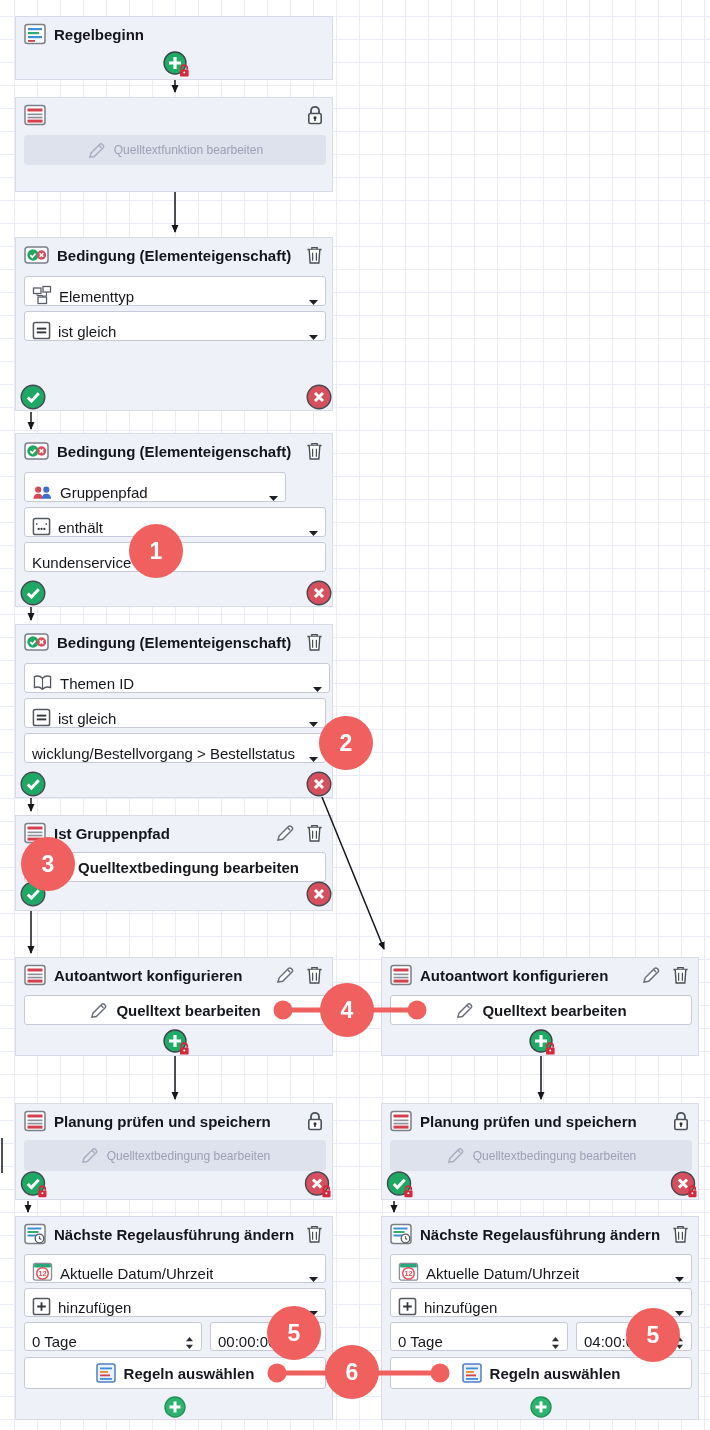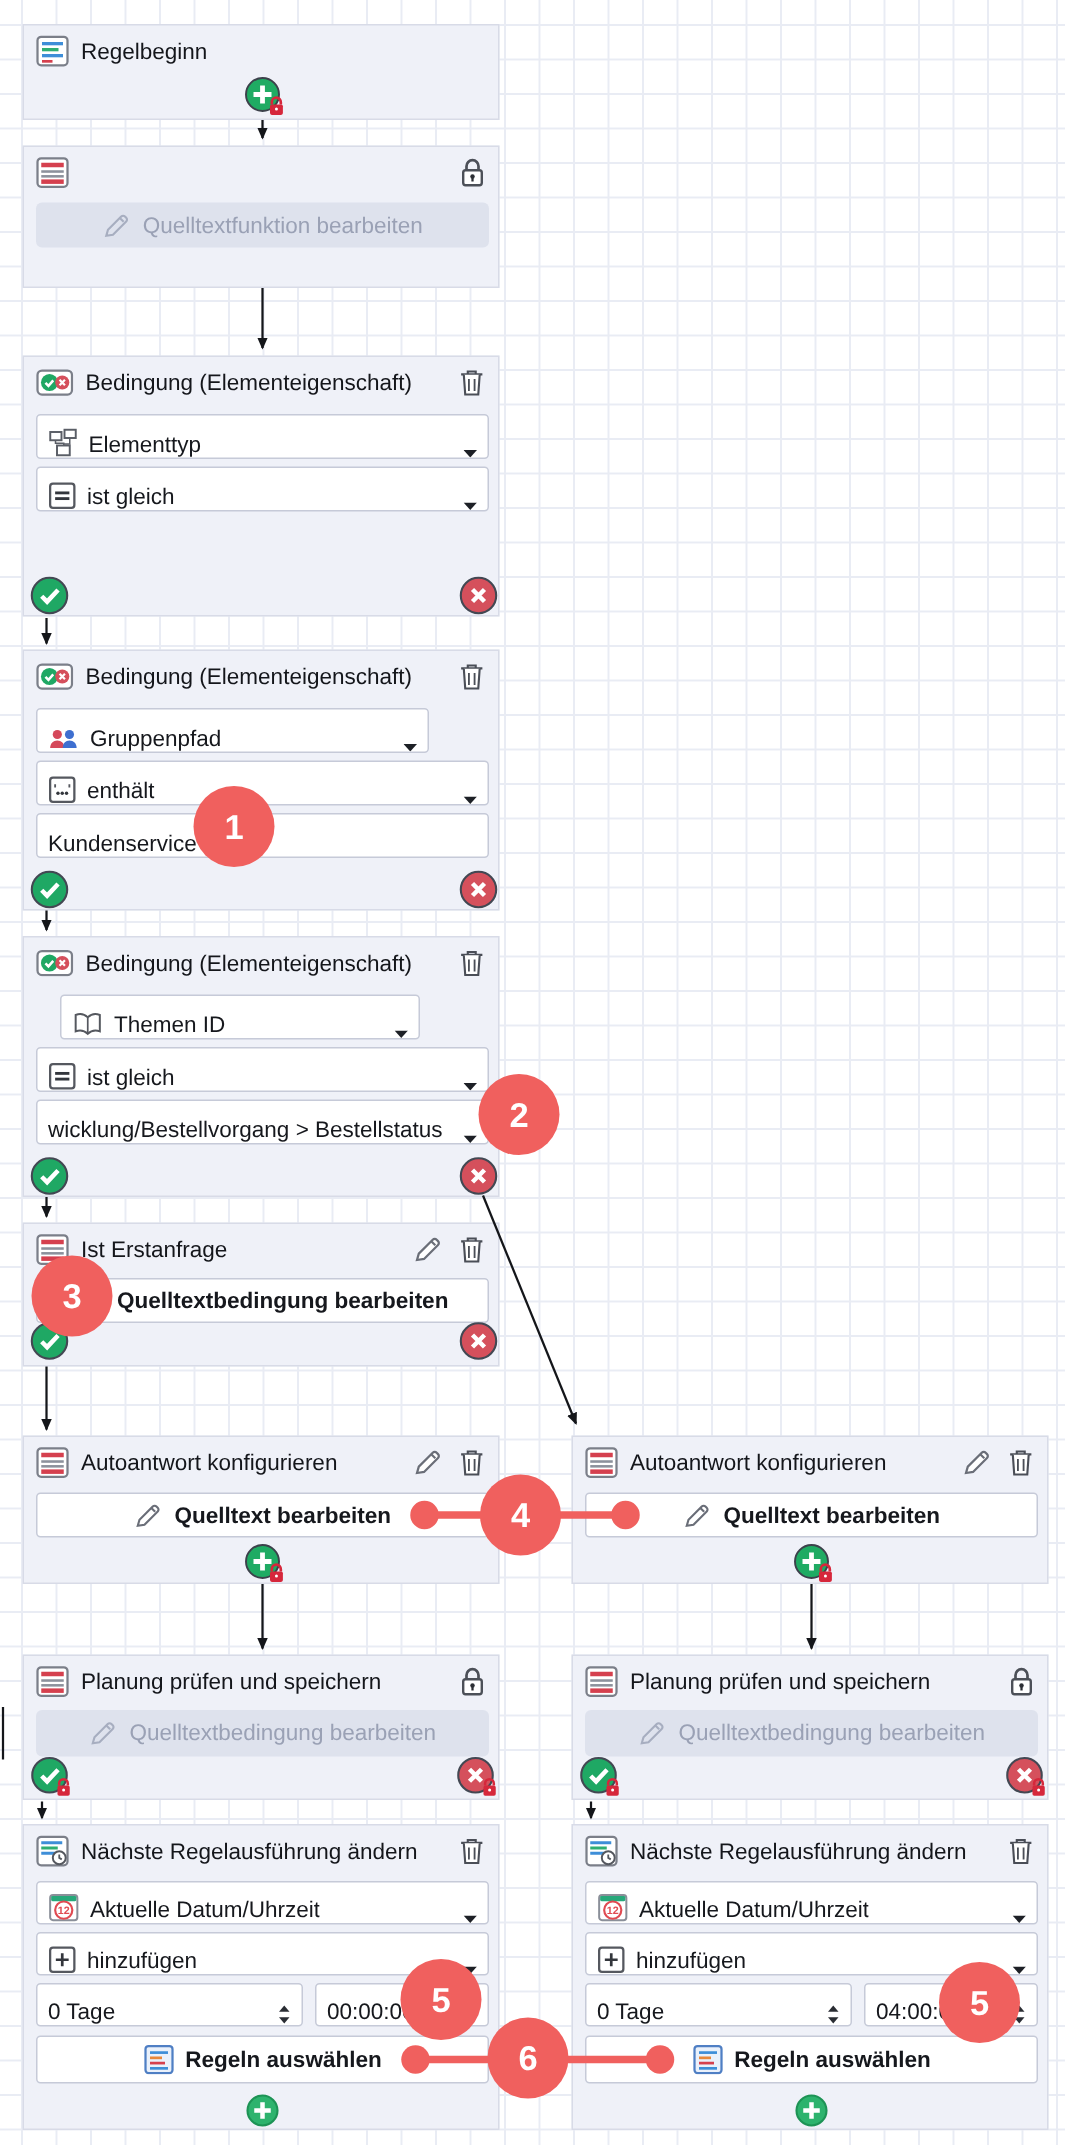--- a/index.html
+++ b/index.html
@@ -5,31 +5,31 @@
   html,body{margin:0;padding:0;}
   body{font-family:"Liberation Sans", sans-serif;}
   #canvas{
     position:relative;width:710px;height:1430px;overflow:hidden;background:#ffffff;
     background-image:linear-gradient(#e9ecf4 1px, transparent 1px),
                      linear-gradient(90deg,#e9ecf4 1px, transparent 1px);
     background-size:23px 23px;background-position:-9px -7px;
   }
   .block{position:absolute;background:#eff1f8;border:1px solid #d8dbe7;box-sizing:border-box;z-index:2;}
   .hdr{display:flex;align-items:center;height:34px;padding:0 9px 0 8px;gap:8px;}
-  .ttl{font-size:15px;font-weight:400;color:#14161b;white-space:nowrap;overflow:hidden;flex:1 1 auto;}
+  .ttl{font-size:15px;font-weight:700;color:#14161b;white-space:nowrap;overflow:hidden;flex:1 1 auto;}
   .hicons{display:flex;align-items:center;gap:11px;margin-left:auto;flex:0 0 auto;}
   .fld{position:absolute;background:#fff;border:1px solid #c6cad8;border-radius:3px;display:flex;
        align-items:flex-end;padding:0 7px;gap:7px;font-size:15px;color:#16181d;box-sizing:border-box;}
   .fld .lbl{white-space:nowrap;overflow:hidden;}
   .chev{margin-left:auto;flex:0 0 auto;}
   .spin{margin-left:auto;flex:0 0 auto;}
   .btnw{position:absolute;background:#fff;border:1px solid #c6cad8;border-radius:3px;display:flex;
         align-items:center;justify-content:center;gap:8px;font-size:15px;font-weight:600;color:#16181d;box-sizing:border-box;}
   .btnd{position:absolute;background:#dee2ed;border:none;border-radius:4px;display:flex;align-items:center;
-        justify-content:center;gap:8px;font-size:15px;font-weight:400;color:#9aa1b5;box-sizing:border-box;}
+        justify-content:center;gap:8px;font-size:12px;font-weight:400;color:#9aa1b5;box-sizing:border-box;}
   .circ{position:absolute;line-height:0;}
   .badge{position:absolute;width:54px;height:54px;border-radius:50%;background:#f0605e;color:#fff;
          font-size:23px;font-weight:700;display:flex;align-items:center;justify-content:center;z-index:10;}
   #overlay{position:absolute;left:0;top:0;z-index:4;pointer-events:none;}
 </style>
 </head>
 <body>
 
 <div id="canvas">
 
@@ -250,21 +250,21 @@
       <span class="ttl">Bedingung (Elementeigenschaft)</span>
       <div class="hicons">
         <svg width="17" height="20" viewBox="0 0 18 20">
           <path d="M1.5 4.2h15" stroke="#4a4e57" stroke-width="1.6" fill="none"></path>
           <path d="M6.2 4V2.2h5.6V4" stroke="#4a4e57" stroke-width="1.5" fill="none"></path>
           <path d="M3.4 4.5l1 14h9.2l1-14" fill="#fff" stroke="#4a4e57" stroke-width="1.5"></path>
           <path d="M7 7.5v8.5M11 7.5v8.5" stroke="#4a4e57" stroke-width="1.3"></path>
         </svg>
       </div>
     </div>
-    <div class="fld" style="left:24px;top:38px;width:240px;height:30px">
+    <div class="fld" style="left:8px;top:38px;width:306px;height:30px">
       <svg width="21" height="18" viewBox="0 0 22 19">
         <path d="M11 4.5C8.5 2 5 1.8 2.5 2.8v11.5c2.8-1 6-0.7 8.5 1.8 2.5-2.5 5.7-2.8 8.5-1.8V2.8C17 1.8 13.5 2 11 4.5z" fill="#fff" stroke="#55585f" stroke-width="1.4"></path>
         <path d="M11 4.8v11" stroke="#55585f" stroke-width="1.2"></path>
       </svg>
       <span class="lbl">Themen ID</span>
       <svg class="chev" width="9" height="5" viewBox="0 0 9 5">
           <path d="M0 0h9L4.5 5z" fill="#1d2026"></path>
         </svg>
     </div>
     <div class="fld" style="left:8px;top:73px;width:302px;height:30px">
@@ -300,21 +300,21 @@
 
   <div class="block" style="left:15px;top:815px;width:318px;height:96px">
     <div class="hdr">
       <svg width="22" height="22" viewBox="0 0 22 22">
         <rect x="1" y="1.5" width="20" height="19" rx="2.5" fill="#fff" stroke="#7b7f89" stroke-width="1.5"></rect>
         <rect x="3.5" y="4.5" width="15" height="3" fill="#d5404e"></rect>
         <rect x="3.5" y="9.5" width="15" height="1.7" fill="#8c919c"></rect>
         <rect x="3.5" y="12.7" width="15" height="1.7" fill="#8c919c"></rect>
         <rect x="3.5" y="15.6" width="15" height="3" fill="#d5404e"></rect>
       </svg>
-      <span class="ttl">Ist Erstanfrage</span>
+      <span class="ttl">Ist Gruppenpfad</span>
       <div class="hicons">
         <svg width="20" height="20" viewBox="0 0 20 20">
           <path d="M3 17l1.2-4.2 9.3-9.3a1.8 1.8 0 0 1 2.6 0l.9.9a1.8 1.8 0 0 1 0 2.6L7.7 16.3 3 17z" fill="#fff" stroke="#6a6e78" stroke-width="1.5"></path>
           <path d="M12.5 4.5l2.7 2.7" stroke="#6a6e78" stroke-width="1.5"></path>
         </svg>
         <svg width="17" height="20" viewBox="0 0 18 20">
           <path d="M1.5 4.2h15" stroke="#4a4e57" stroke-width="1.6" fill="none"></path>
           <path d="M6.2 4V2.2h5.6V4" stroke="#4a4e57" stroke-width="1.5" fill="none"></path>
           <path d="M3.4 4.5l1 14h9.2l1-14" fill="#fff" stroke="#4a4e57" stroke-width="1.5"></path>
           <path d="M7 7.5v8.5M11 7.5v8.5" stroke="#4a4e57" stroke-width="1.3"></path>

